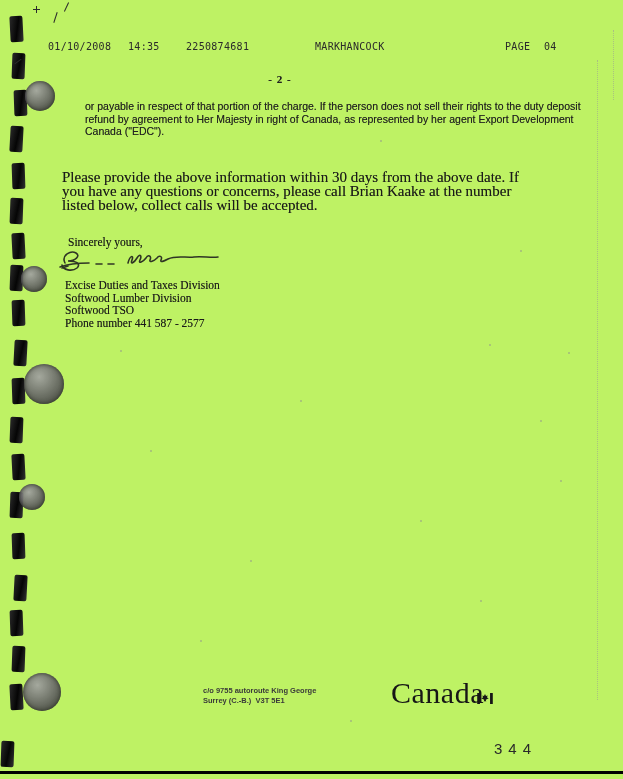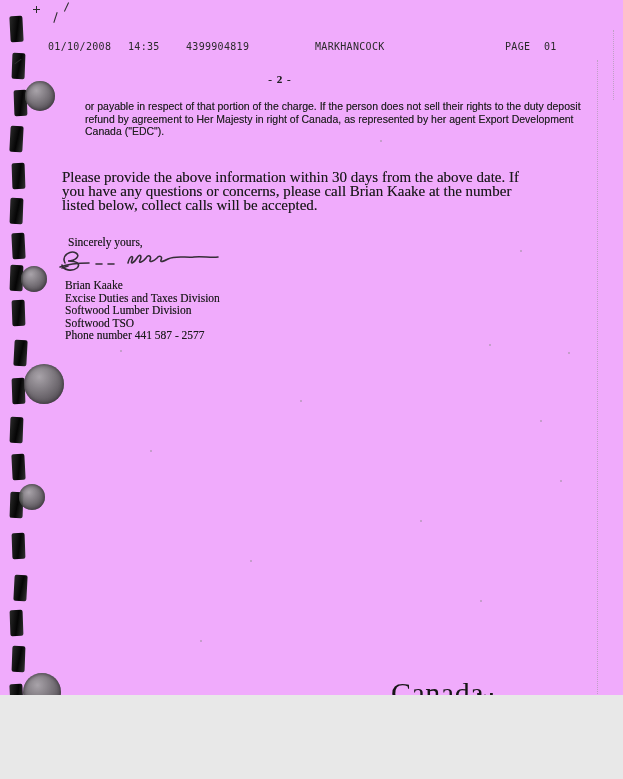--- a/index.html
+++ b/index.html
@@ -1,17 +1,17 @@
 <!DOCTYPE html>
 <html><head>
 <meta charset="utf-8">
 <style>
   html,body{margin:0;padding:0;background:#e8e8e8;}
   .page{
-    position:relative;width:623px;height:695px;background:#f0abfc;
+    position:relative;width:623px;height:779px;background:#bef264;
     overflow:hidden;font-family:"Liberation Serif",serif;color:#1d1d1d;
   }
   
   .bind-mark{position:absolute;width:13px;height:26px;border-radius:2px;
     background:linear-gradient(100deg,#2a2a2a,#050505 55%,#333);}
   .punch{position:absolute;border-radius:50%;
     background:radial-gradient(circle at 38% 32%,#a3a3a3,#636363 55%,#2f2f2f 100%);
     box-shadow:inset 0 0 4px #222;opacity:.92;}
   .speck{position:absolute;width:2px;height:2px;border-radius:50%;background:#8f8f8f;opacity:.6;}
   .noise-line{position:absolute;width:0;border-left:1px dotted #9a9a9a;opacity:.55;}
@@ -101,24 +101,24 @@
 
   <div class="pen" style="left:33px;top:9px;width:7px;height:1px;"></div>
   <div class="pen" style="left:36px;top:6px;width:1px;height:7px;"></div>
   <div class="pen" style="left:66px;top:2px;width:1px;height:10px;transform:rotate(25deg);"></div>
   <div class="pen" style="left:55px;top:12px;width:1px;height:11px;transform:rotate(18deg);"></div>
   <div class="pen" style="left:14px;top:61px;width:8px;height:1px;transform:rotate(-35deg);"></div>
 
   <div class="fax-header">
     <span class="hdr-date">01/10/2008</span>
     <span class="hdr-time">14:35</span>
-    <span class="hdr-num">4399904819</span>
+    <span class="hdr-num">2250874681</span>
     <span class="hdr-station">MARKHANCOCK</span>
     <span class="hdr-pagelbl">PAGE</span>
-    <span class="hdr-pageno">01</span>
+    <span class="hdr-pageno">04</span>
   </div>
 
   <div class="page-marker doc-text">- 2 -</div>
 
   <div class="para-cont doc-text">or payable in respect of that portion of the charge. If the person does not sell their rights to the duty deposit refund by agreement to Her Majesty in right of Canada, as represented by her agent Export Development Canada ("EDC").</div>
   <div class="para-req doc-text">Please provide the above information within 30 days from the above date.  If you have any questions or concerns, please call Brian Kaake at the number listed below, collect calls will be accepted.</div>
   <div class="closing doc-text">Sincerely yours,</div>
 
   <div class="signature">
     <svg width="175" height="34" viewBox="0 0 175 34">
@@ -126,27 +126,30 @@
         <path d="M7 16 C3 8 13 3 18 6 C23 9 17 14 10 14 C19 14 23 17 19 21 C14 25 5 23 4 18"></path>
         <path d="M2 20 C10 17 20 16 31 16"></path>
         <path d="M4 21 L10 19"></path>
         <path d="M38 17 h6 M50 17 h6"></path>
         <path d="M70 16 C72 8 76 8 74 13 C72 18 76 16 79 11 C82 6 84 9 82 13 C80 17 85 15 88 11 C90 7 94 9 92 13 C91 16 96 14 99 11 C101 8 105 9 103 13 C102 16 106 14 110 12 C118 8 128 11 136 10 C144 9 153 11 160 10"></path>
       </g>
     </svg>
   </div>
 
   <div class="sig-block doc-text">
-    <div>Brian Kaake</div>
     <div>Excise Duties and Taxes Division</div>
     <div>Softwood Lumber Division</div>
     <div>Softwood TSO</div>
     <div>Phone number 441 587 - 2577</div>
   </div>
 
+  <div class="footer-addr addr-fr">
+    <div>c/o 9755 autoroute King George</div>
+    <div>Surrey (C.-B.)  V3T 5E1</div>
+  </div>
 
   <div class="wordmark">
     <span>Canada</span>
     <span class="flag">
       <svg width="16" height="11" viewBox="0 0 17 12">
         <rect x="0" y="0" width="3" height="12" fill="#161616"></rect>
         <rect x="14" y="0" width="3" height="12" fill="#161616"></rect>
         <path fill="#161616" d="M8.5 1 L9.6 3.2 L11.4 2.6 L10.6 4.8 L12.6 5.6 L9.4 7.4 L9.8 9.6 L8.5 8.7 L7.2 9.6 L7.6 7.4 L4.4 5.6 L6.4 4.8 L5.6 2.6 L7.4 3.2 Z"></path>
       </svg>
     </span>

